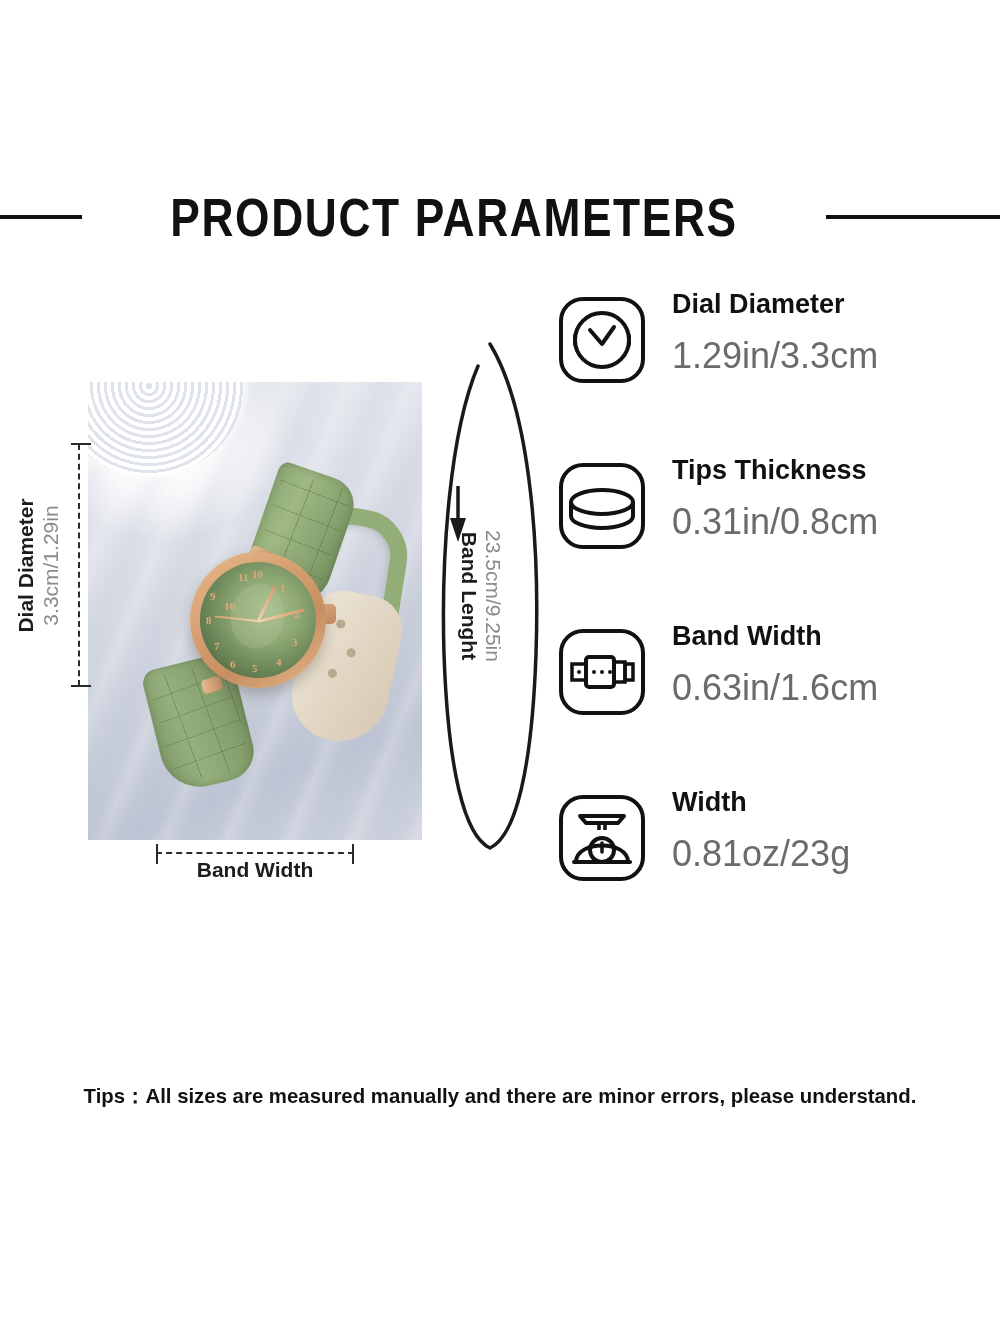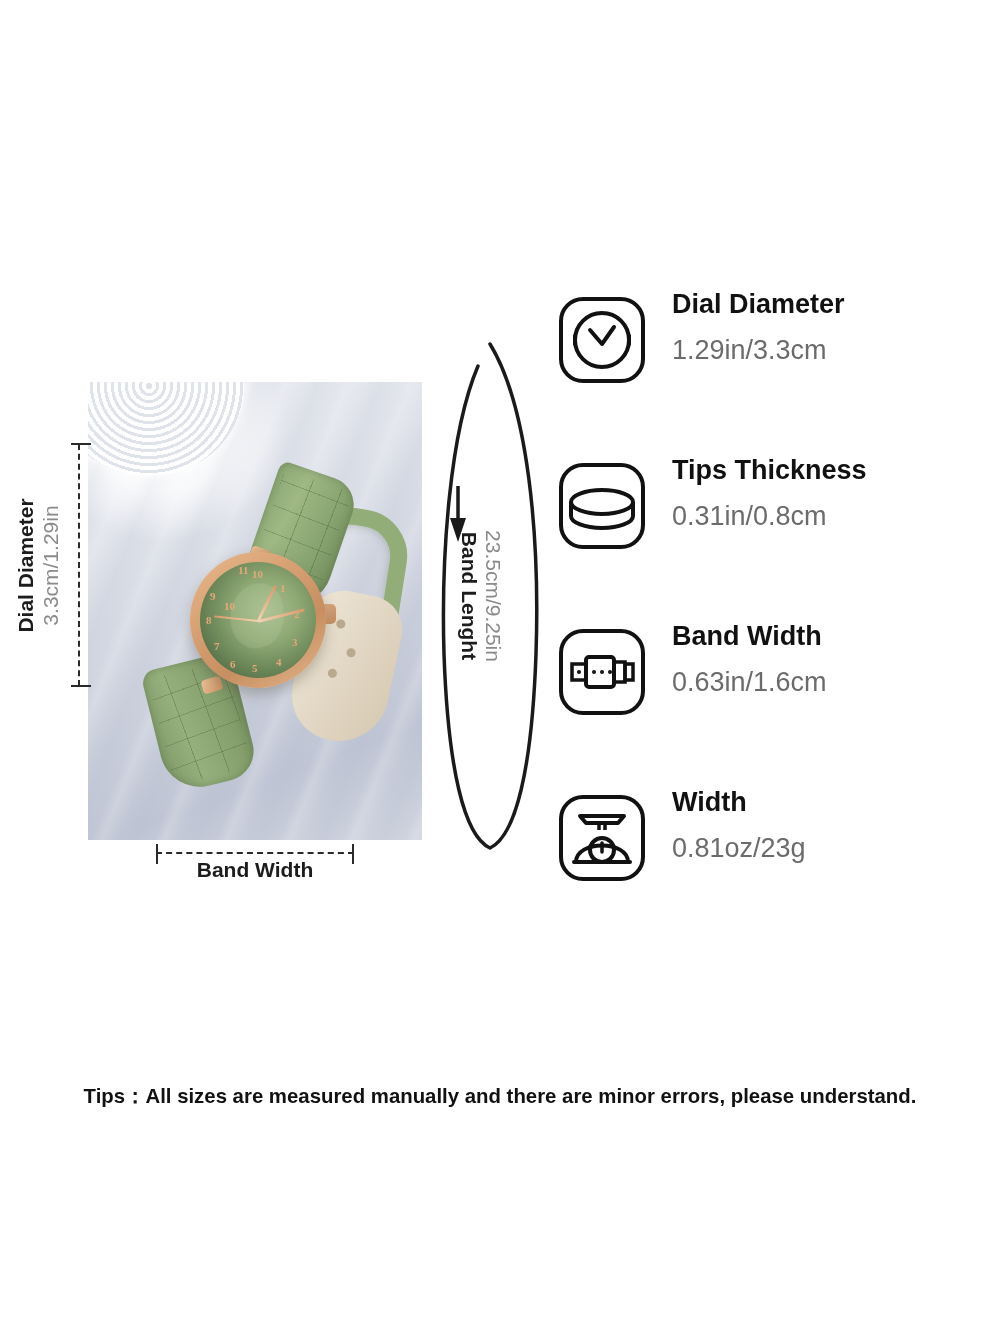--- a/index.html
+++ b/index.html
@@ -183,34 +183,39 @@
     transform: rotate(90deg);
   }
   .loop-inner { display: flex; flex-direction: column-reverse; align-items: center; white-space: nowrap; }
 
   
   .specs { position: absolute; left: 556px; top: 288px; width: 430px; }
   .spec-row { display: flex; align-items: flex-start; height: 166px; }
   .spec-icon { flex: 0 0 auto; width: 92px; height: 92px; margin-right: 24px; margin-top: 6px; }
   .spec-text { display: flex; flex-direction: column; justify-content: flex-start; padding-top: 2px; }
   .spec-label { font-size: 27px; font-weight: 700; color: #111; line-height: 1.1; }
-  .spec-value { font-size: 27px; color: #6b6b6b; line-height: 1.1; margin-top: 16px; }
+  .spec-value { font-size: 36px; color: #6b6b6b; line-height: 1.1; margin-top: 16px; }
 
   
   .tips {
     position: absolute; left: 0; top: 1082px; width: 1000px;
     text-align: center; font-size: 21px; font-weight: 700; color: #111;
     transform: scaleX(0.97);
   }
 </style>
 </head>
 <body>
 
 <div class="page">
 
+  <div class="title-row">
+    <div class="title-rule left"></div>
+    <div class="title-text">PRODUCT  PARAMETERS</div>
+    <div class="title-rule right"></div>
+  </div>
 
   <div class="photo">
     <div class="wave"></div>
     <div class="doily"></div>
 
     <div class="watch">
       <div class="strap-loop"></div>
       <div class="strap-inner"></div>
       <div class="strap-top"></div>
       <div class="strap-bot"></div>
@@ -224,21 +229,21 @@
           <div class="num" style="left:80px;top:20px;">1</div>
           <div class="num" style="left:94px;top:46px;">2</div>
           <div class="num" style="left:92px;top:74px;">3</div>
           <div class="num" style="left:76px;top:94px;">4</div>
           <div class="num" style="left:52px;top:100px;">5</div>
           <div class="num" style="left:30px;top:96px;">6</div>
           <div class="num" style="left:14px;top:78px;">7</div>
           <div class="num" style="left:6px;top:52px;">8</div>
           <div class="num" style="left:10px;top:28px;">9</div>
           <div class="num" style="left:24px;top:10px;margin-top:28px;">10</div>
-          <div class="num" style="left:38px;top:2px;">11</div>
+          <div class="num" style="left:38px;top:9px;">11</div>
           <div class="hand" style="width:40px;transform:rotate(-64deg);"></div>
           <div class="hand" style="width:48px;transform:rotate(-14deg);"></div>
           <div class="hand" style="width:44px;height:2px;transform:rotate(186deg);"></div>
         </div>
       </div>
     </div>
   </div>
 
   <div class="dim-v-line"></div>
   <div class="dim-v-labels">

